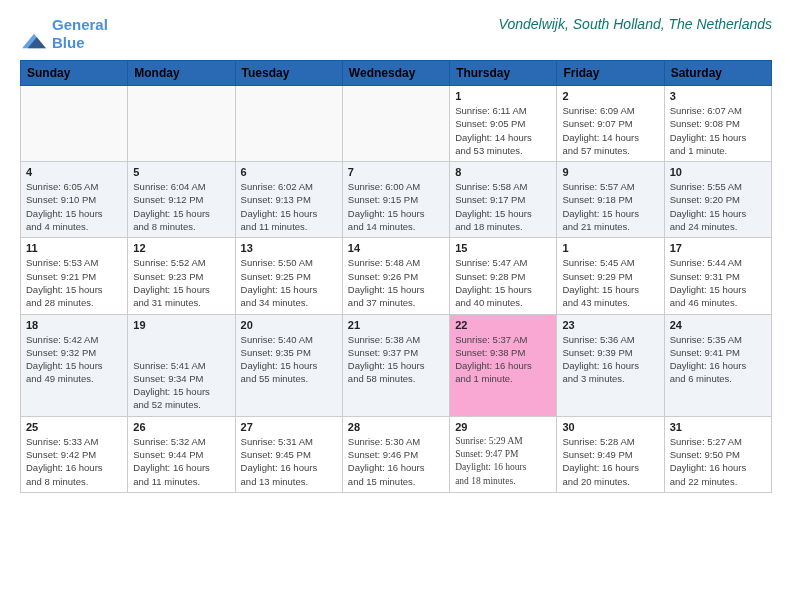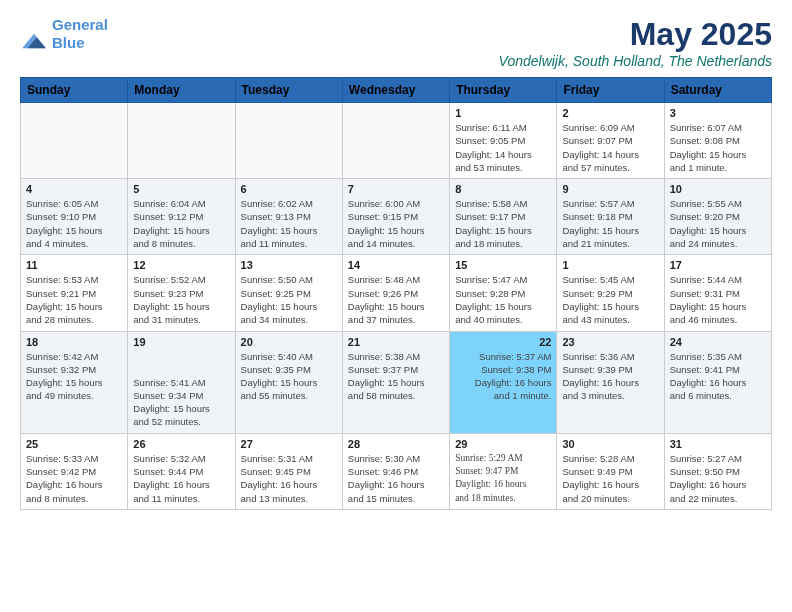--- a/index.html
+++ b/index.html
@@ -105,21 +105,20 @@
       <svg class="logo-icon" viewBox="0 0 30 24" xmlns="http://www.w3.org/2000/svg">
         <polygon points="2,20 15,4 28,20" fill="#4a90d9" opacity="0.85"></polygon>
         <polygon points="8,20 18,8 28,20" fill="#1a3a6b" opacity="0.7"></polygon>
       </svg>
       <div class="logo-text">
         <div><span>General</span></div>
         <div><span style="color:#4a90d9">Blue</span></div>
       </div>
     </div>
     <div class="title-block">
-      <div class="month-title">May 2025</div>
       <div class="location-title">Vondelwijk, South Holland, The Netherlands</div>
     </div>
   </div>
 
   <table class="calendar">
     <thead>
       <tr>
         <th>Sunday</th>
         <th>Monday</th>
         <th>Tuesday</th>
@@ -281,21 +280,21 @@
 Daylight: 15 hours
 and 55 minutes.</div>
           </td>
           <td style="background: rgb(240, 244, 248);">
             <span class="day-number">21</span>
             <div class="day-info" style="white-space: pre-line;">Sunrise: 5:38 AM
 Sunset: 9:37 PM
 Daylight: 15 hours
 and 58 minutes.</div>
           </td>
-          <td style="background: #7dd3fc; text-align: right;">
+          <td style="background: #f9a8d4;">
             <span class="day-number">22</span>
             <div class="day-info" style="white-space: pre-line;">Sunrise: 5:37 AM
 Sunset: 9:38 PM
 Daylight: 16 hours
 and 1 minute.</div>
           </td>
           <td style="background: rgb(240, 244, 248);">
             <span class="day-number">23</span>
             <div class="day-info" style="white-space: pre-line;">Sunrise: 5:36 AM
 Sunset: 9:39 PM

